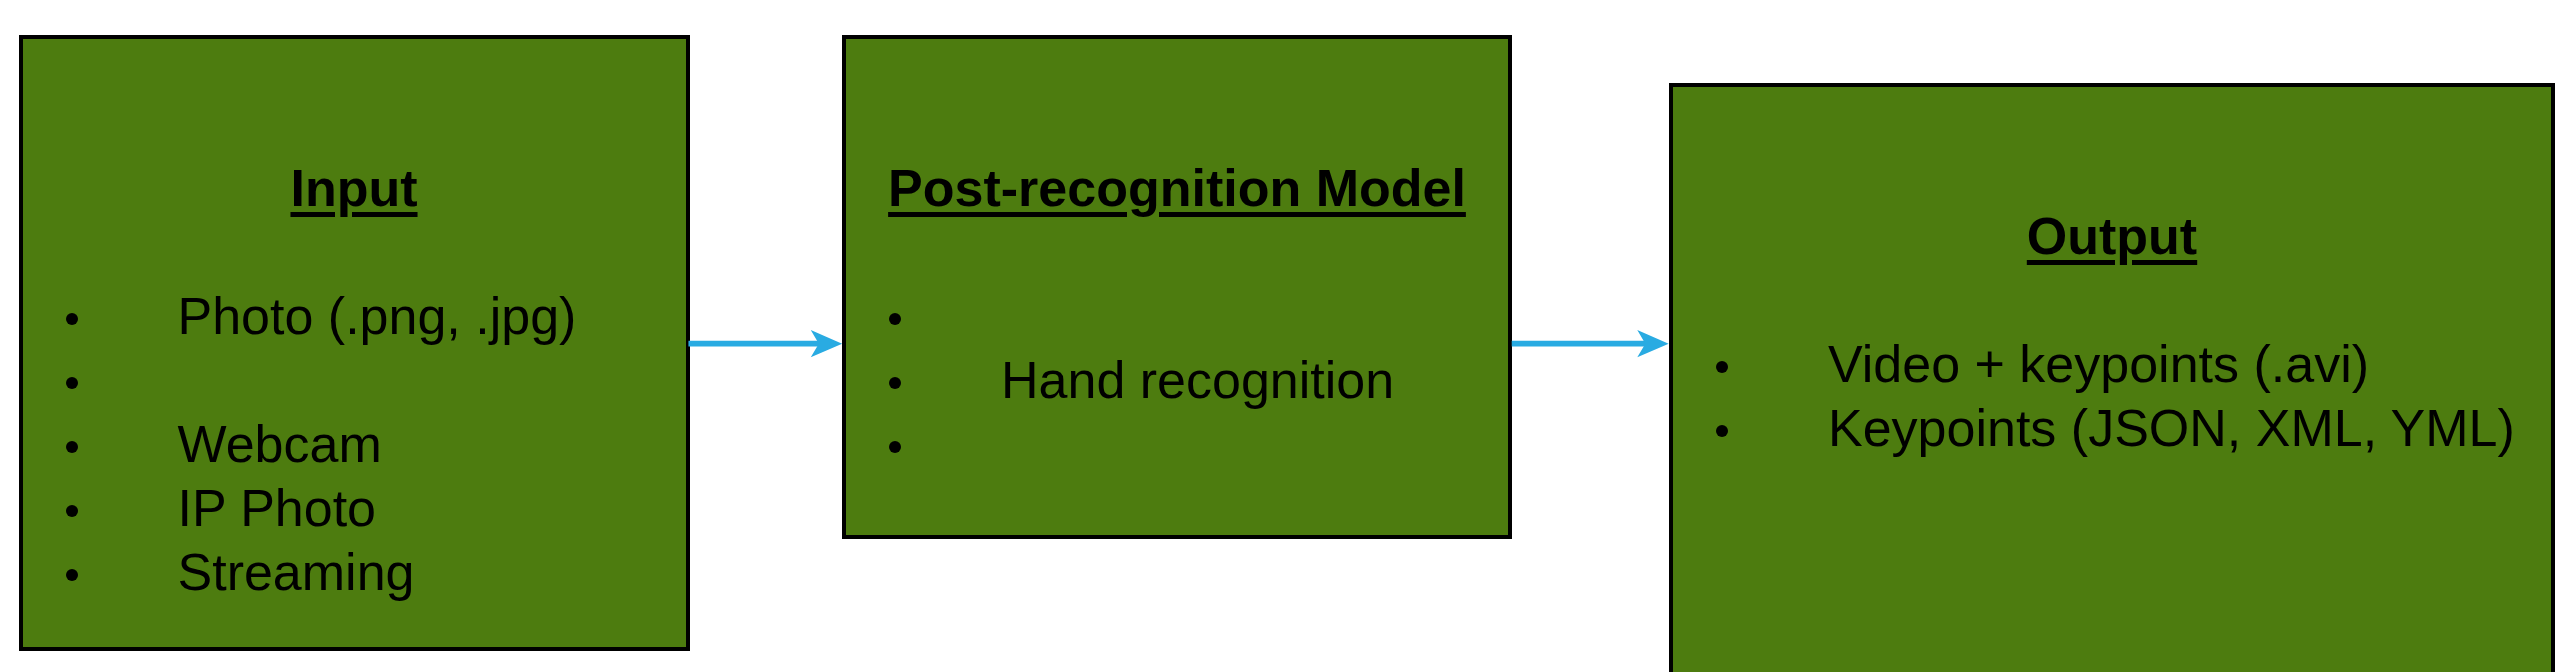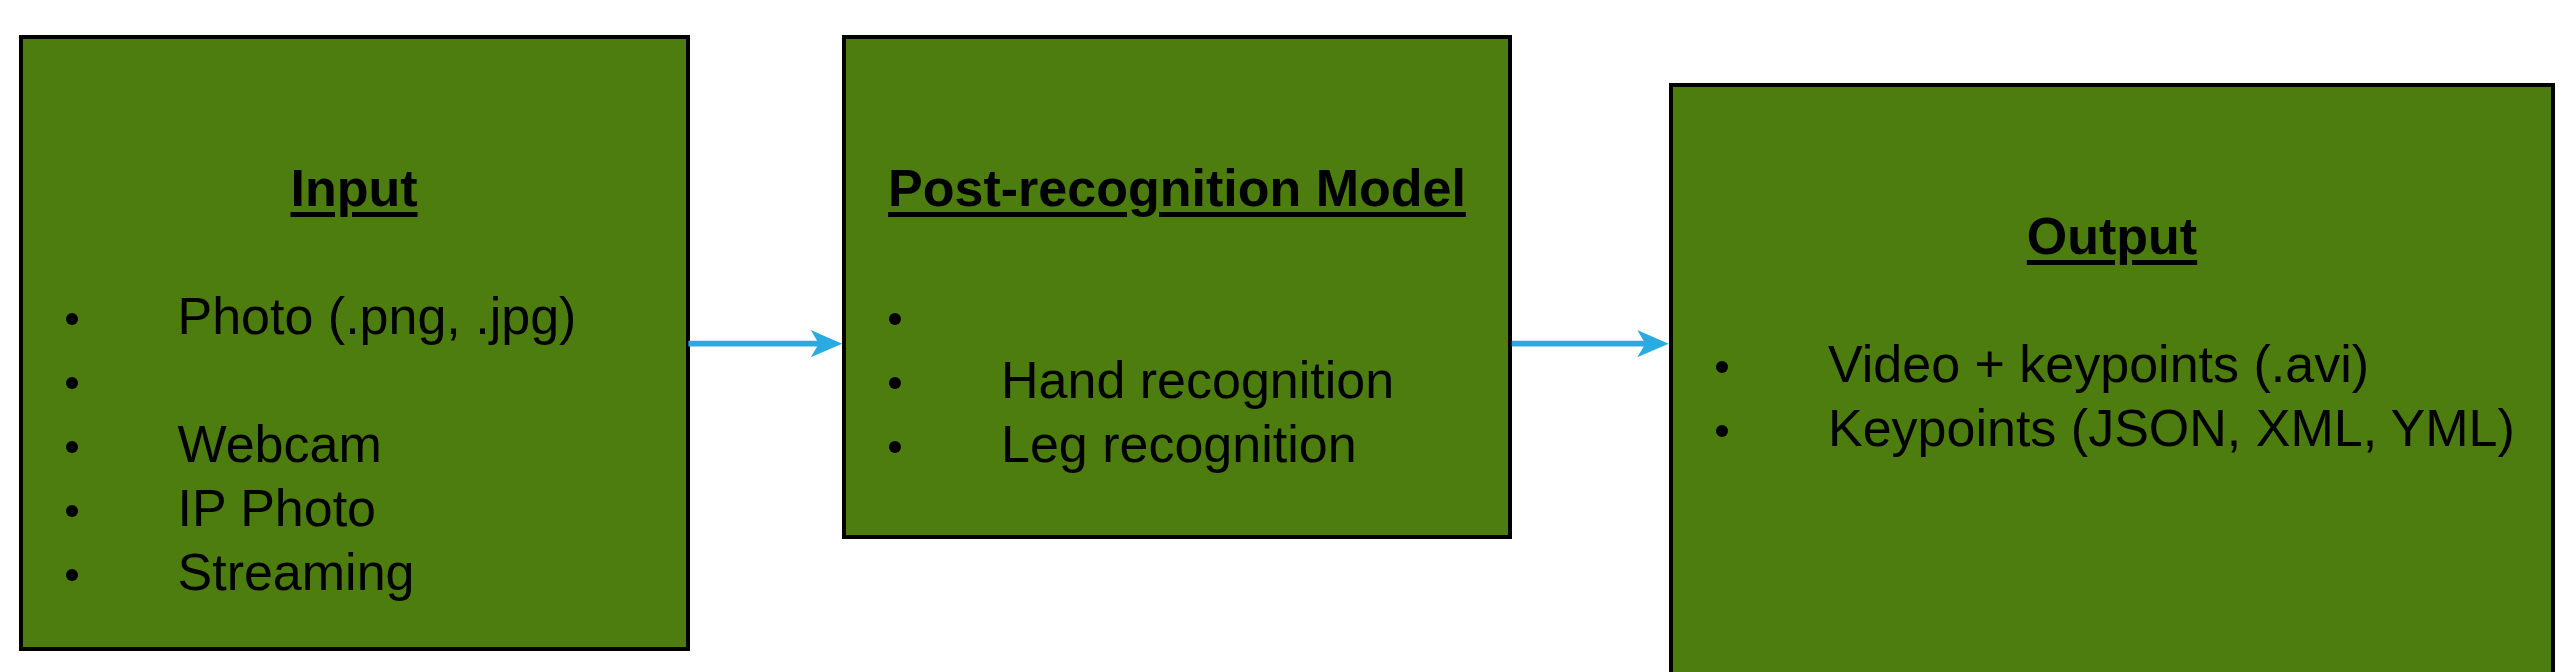--- a/index.html
+++ b/index.html
@@ -117,21 +117,20 @@
     <div class="list">
       <div class="row">
         <span class="bullet"></span>
       </div>
       <div class="row">
         <span class="bullet"></span>
         <span class="item-text">Hand recognition</span>
       </div>
       <div class="row">
         <span class="bullet"></span>
-        <span class="item-text">Leg recognition</span>
       </div>
     </div>
   </div>
 
   <div class="box" id="box-output">
     <div class="box-title">
       <span class="underlined">Output</span>
     </div>
     <div class="list">
       <div class="row">

